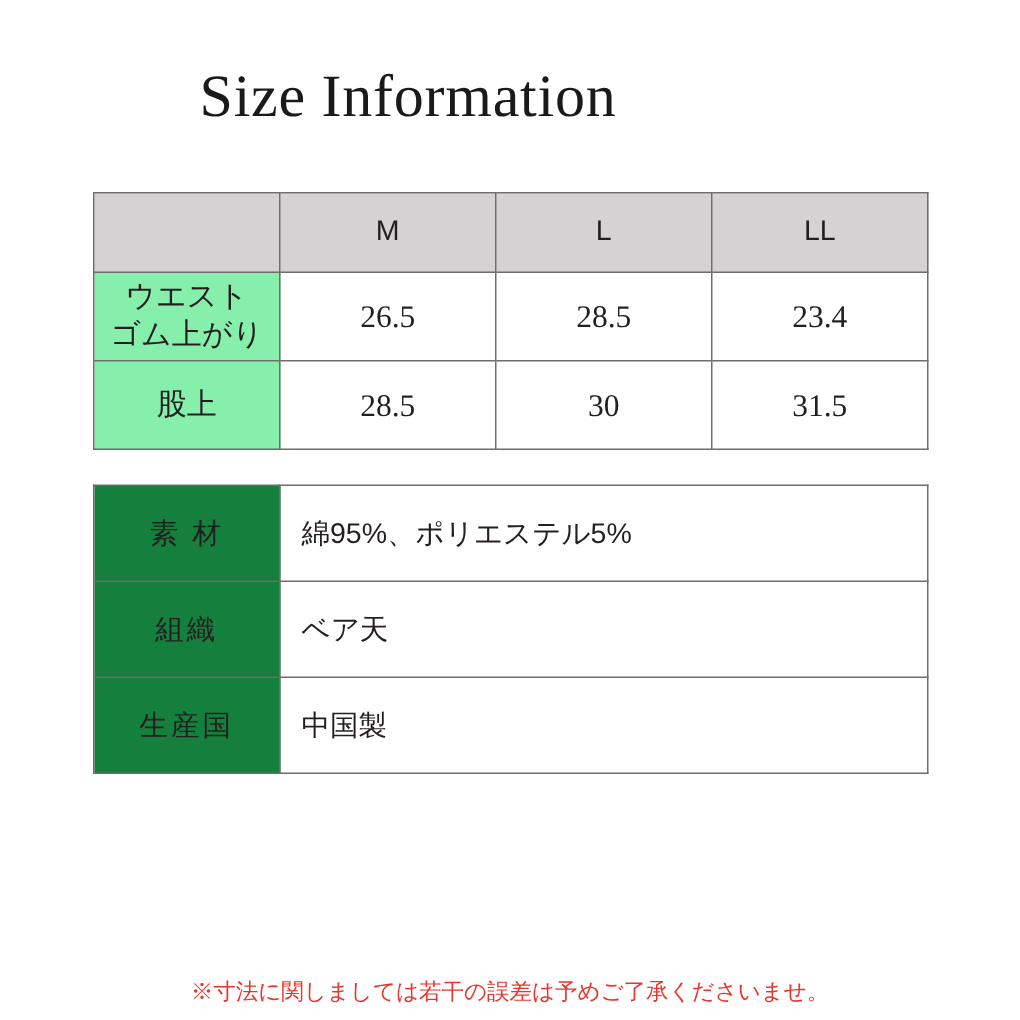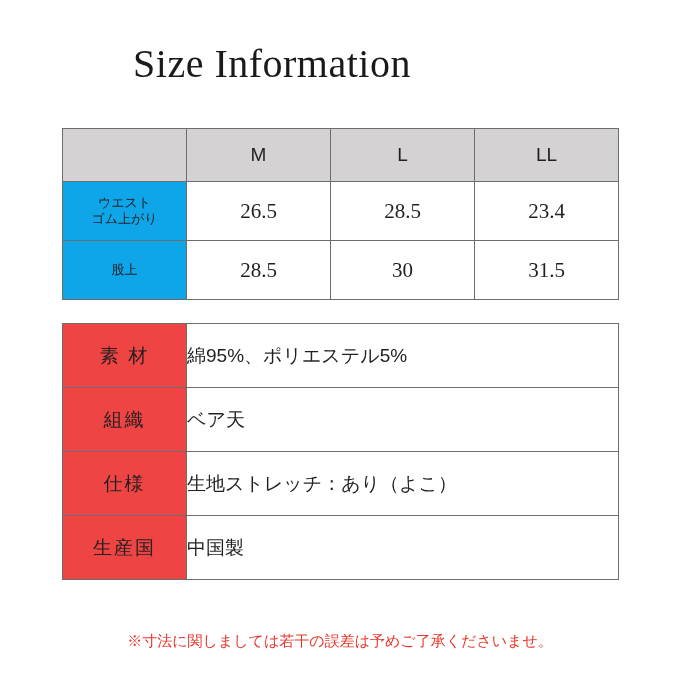--- a/index.html
+++ b/index.html
@@ -47,22 +47,22 @@
     text-align: center;
     font-size: 19px;
     font-weight: 400;
     color: #231f20;
     padding: 0;
   }
   .size-table .hdr {
     background: #d4d2d2;
   }
   .size-table .rowlabel {
-    background: #0ea5e9;
-    font-size: 13px;
+    background: #86efac;
+    font-size: 20px;
     line-height: 1.25;
   }
   .size-table col.c0 { width: 124px; }
   .size-table col.c1 { width: 144px; }
   .size-table col.c2 { width: 144px; }
   .size-table col.c3 { width: 144px; }
   .size-table .tall { height: 58px; }
   .size-table .val {
     font-size: 21px;
     font-family: Liberation Serif, serif;
@@ -78,33 +78,34 @@
   }
   .spec-table col.s0 { width: 124px; }
   .spec-table col.s1 { width: 432px; }
   .spec-table td {
     border: 1px solid #6d6d6d;
     height: 63px;
     padding: 0;
     color: #231f20;
   }
   .spec-table td.label {
-    background: #ef4444;
+    background: #15803d;
     text-align: center;
     font-size: 19px;
     letter-spacing: 2px;
   }
   .spec-table td.value {
     text-align: left;
+    padding-left: 14px;
     font-size: 19px;
   }
   
   .notes {
     position: absolute;
-    top: 629px;
+    top: 650px;
     left: 0;
     width: 680px;
     text-align: center;
     color: #e8352b;
     font-size: 15px;
     line-height: 1.6;
   }
   .notes div { white-space: nowrap; }
 </style>
 </head>
@@ -154,24 +155,20 @@
     <tbody>
       <tr>
         <td class="label">素 材</td>
         <td class="value">綿95%、ポリエステル5%</td>
       </tr>
       <tr>
         <td class="label">組織</td>
         <td class="value">ベア天</td>
       </tr>
       <tr>
-        <td class="label">仕様</td>
-        <td class="value">生地ストレッチ：あり（よこ）</td>
-      </tr>
-      <tr>
         <td class="label">生産国</td>
         <td class="value">中国製</td>
       </tr>
     </tbody>
   </table>
 
   <div class="notes">
     <div>※寸法に関しましては若干の誤差は予めご了承くださいませ。</div>
   </div>
 

